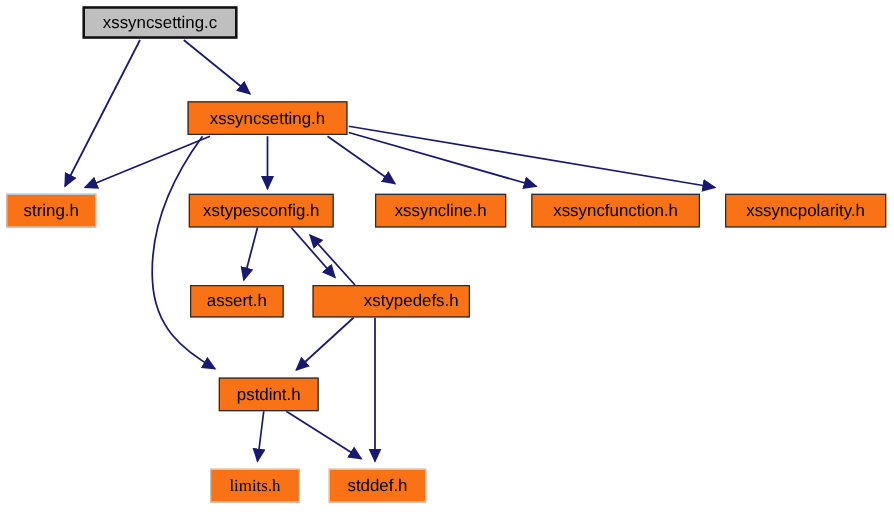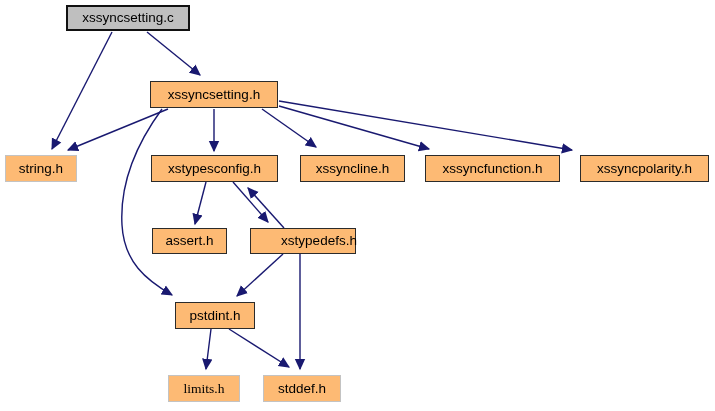--- a/index.html
+++ b/index.html
@@ -8,21 +8,21 @@
     width:715px;height:411px;
     background:#ffffff;
     font-family:"Liberation Sans", sans-serif;
     overflow:hidden;
   }
   #edge-layer{position:absolute;left:0;top:0;width:715px;height:411px;}
   .node{
     position:absolute;
     box-sizing:border-box;
     display:flex;align-items:center;justify-content:center;
-    background:#fdba74;
+    background:#f97316;
     border:1.6px solid #2b2b2b;
     color:#000000;
     font-size:13.5px;
     line-height:1;
     white-space:nowrap;
     cursor:pointer;
   }
   .node.root{
     background:#bfbfbf;
     border:2px solid #111111;
@@ -58,23 +58,23 @@
     <path class="edge" marker-end="url(#arrow)" d="M284,228 L248,188"></path>
     <path class="edge" marker-end="url(#arrow)" d="M283,254 L237,296"></path>
     <path class="edge" marker-end="url(#arrow)" d="M300,254 L300,369"></path>
     <path class="edge" marker-end="url(#arrow)" d="M211,329 L206,369"></path>
     <path class="edge" marker-end="url(#arrow)" d="M229,329 L289,367"></path>
   </svg>
 
   <div class="node root" style="left:66px;  top:5px;   width:124px; height:26px;text-align:center;">xssyncsetting.c</div>
   <div class="node" style="left:150px; top:81px;  width:128px; height:27px;">xssyncsetting.h</div>
   <div class="node external" style="left:5px;   top:155px; width:72px;  height:27px;">string.h</div>
-  <div class="node" style="left:151px; top:155px; width:127px; height:27px;">xstypesconfig.h</div>
+  <div class="node" style="left:151px; top:155px; width:116px; height:27px;">xstypesconfig.h</div>
   <div class="node" style="left:300px; top:155px; width:105px; height:27px;">xssyncline.h</div>
   <div class="node" style="left:425px; top:155px; width:135px; height:27px;">xssyncfunction.h</div>
   <div class="node" style="left:580px; top:155px; width:129px; height:27px;">xssyncpolarity.h</div>
   <div class="node" style="left:152px; top:228px; width:75px;  height:26px;text-align:right;">assert.h</div>
-  <div class="node" style="left:250px; top:228px; width:106px; height:26px;padding-left:32px;">xstypedefs.h</div>
+  <div class="node" style="left:250px; top:228px; width:126px; height:26px;padding-left:32px;">xstypedefs.h</div>
   <div class="node" style="left:175px; top:302px; width:80px;  height:27px;">pstdint.h</div>
   <div class="node external" style="left:168px; top:375px; width:72px;  height:27px;font-family:Liberation Serif, serif;">limits.h</div>
   <div class="node external" style="left:263px; top:375px; width:78px;  height:27px;">stddef.h</div>
 
 </div>
 
 </body></html>

